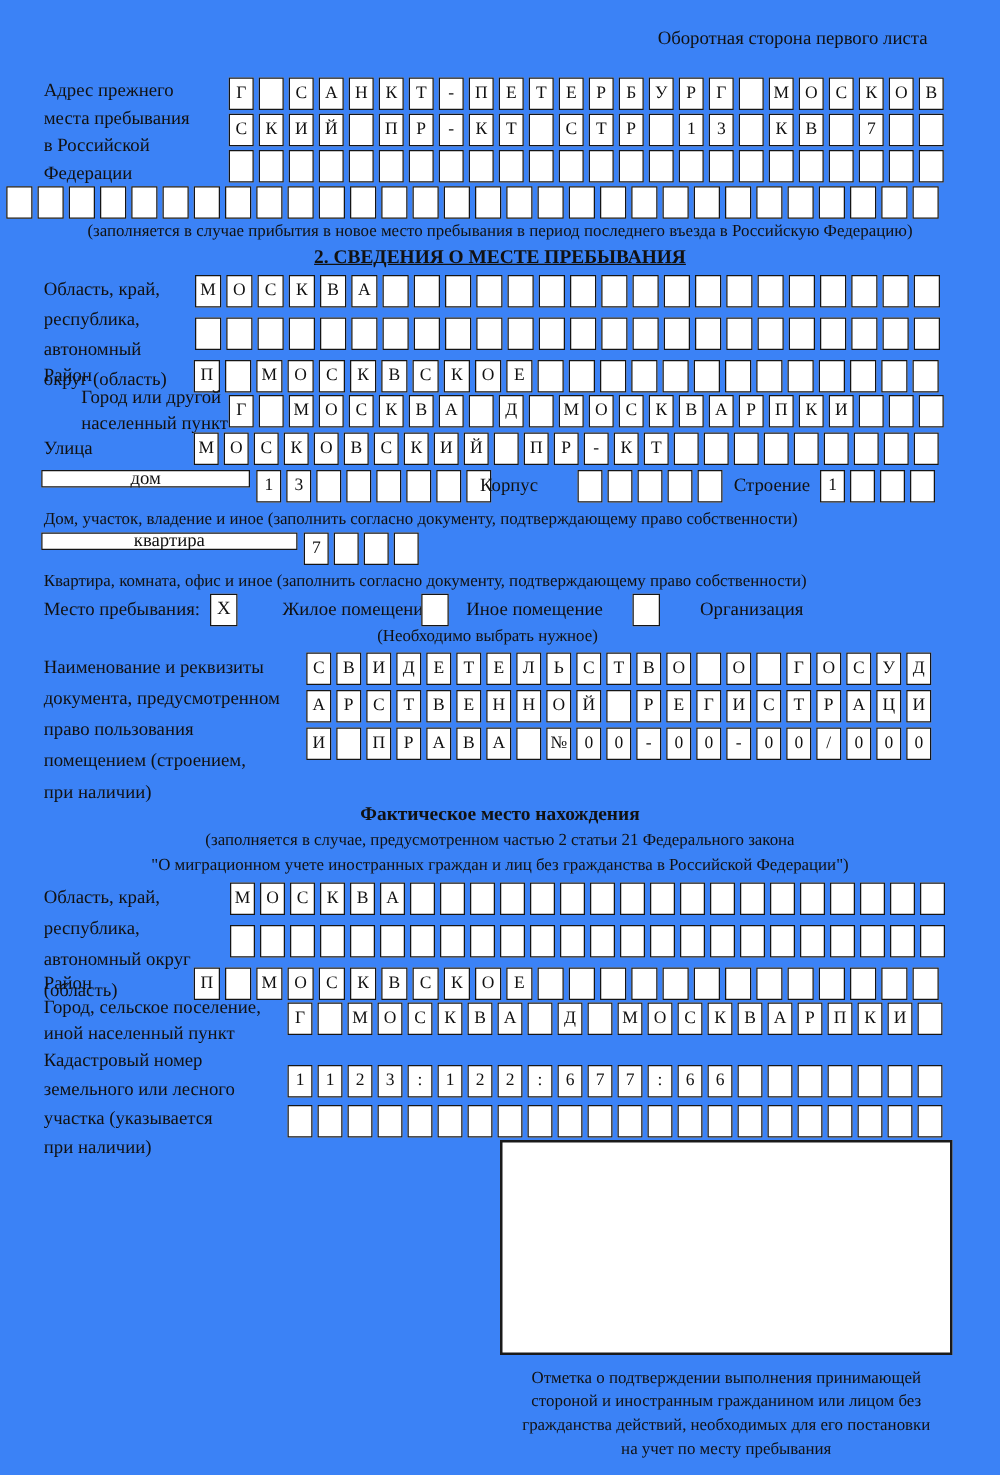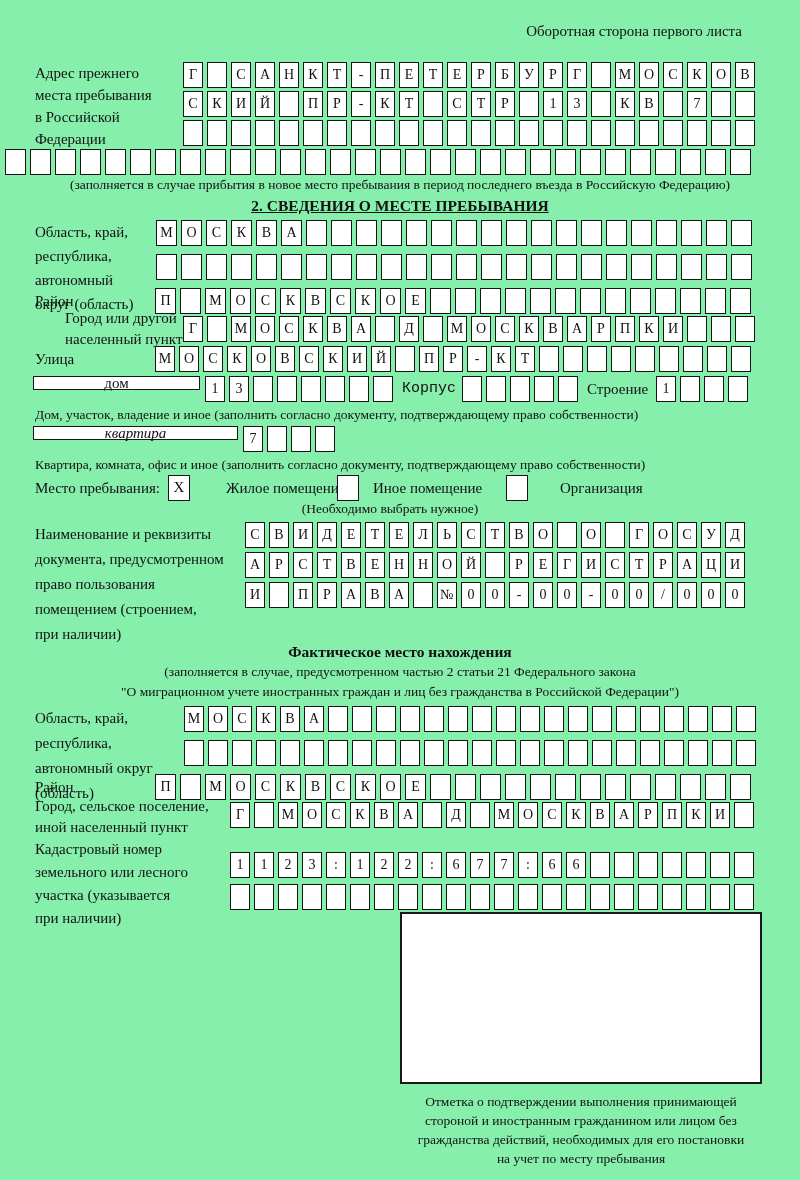--- a/index.html
+++ b/index.html
@@ -1,16 +1,16 @@
 <!DOCTYPE html>
 <html><head>
 <meta charset="utf-8">
 <style>
   html,body{margin:0;padding:0;background:#fff;}
-  #page{position:relative;width:800px;height:1180px;background:#86efac;color:#111;
+  #page{position:relative;width:800px;height:1180px;background:#3b82f6;color:#111;
         font-family:"Liberation Serif","DejaVu Serif",serif;overflow:hidden;}
   .abs{position:absolute;}
   .lbl{font-size:15px;line-height:22px;color:#111;}
   .lbl div{white-space:nowrap;}
   .cap{font-size:13.5px;color:#111;white-space:nowrap;}
   .note{font-size:13.5px;color:#111;text-align:center;width:100%;}
   .title{font-size:15.5px;font-weight:bold;text-align:center;width:100%;}
   .cellrow{display:flex;}
   .cell{display:inline-block;box-sizing:border-box;height:26px;border:1.6px solid #151515;
         text-align:center;font-size:14px;line-height:23px;font-family:"Liberation Serif",serif;
@@ -302,38 +302,38 @@
   <div class="abs cellrow p24" style="top:376px;left:205px;">
       <span class="cell">1</span>
       <span class="cell">3</span>
       <span class="cell"></span>
       <span class="cell"></span>
       <span class="cell"></span>
       <span class="cell"></span>
       <span class="cell"></span>
       <span class="cell"></span>
     </div>
-  <div class="abs lbl" style="top:378px;left:402px;font-family:Liberation Mono, monospace;">Корпус</div>
+  <div class="abs lbl" style="top:378px;left:384px;">Корпус</div>
   <div class="abs cellrow p24" style="top:376px;left:462px;">
       <span class="cell"></span>
       <span class="cell"></span>
       <span class="cell"></span>
       <span class="cell"></span>
       <span class="cell"></span>
     </div>
   <div class="abs lbl" style="top:378px;left:587px;">Строение</div>
   <div class="abs cellrow p24" style="top:376px;left:656px;">
       <span class="cell">1</span>
       <span class="cell"></span>
       <span class="cell"></span>
       <span class="cell"></span>
     </div>
   <div class="abs cap" style="top:407px;left:35px;">Дом, участок, владение и иное (заполнить согласно документу, подтверждающему право собственности)</div>
 
-  <div class="abs bigbox" style="top:426px;left:33px;width:205px;font-style:italic;">квартира</div>
+  <div class="abs bigbox" style="top:426px;left:33px;width:205px;">квартира</div>
   <div class="abs cellrow p24" style="top:426px;left:243px;">
       <span class="cell">7</span>
       <span class="cell"></span>
       <span class="cell"></span>
       <span class="cell"></span>
     </div>
   <div class="abs cap" style="top:457px;left:35px;">Квартира, комната, офис и иное (заполнить согласно документу, подтверждающему право собственности)</div>
 
   <div class="abs lbl" style="top:477px;left:35px;">Место пребывания:</div>
   <span class="abs cbox" style="top:475px;left:168px;">X</span>

